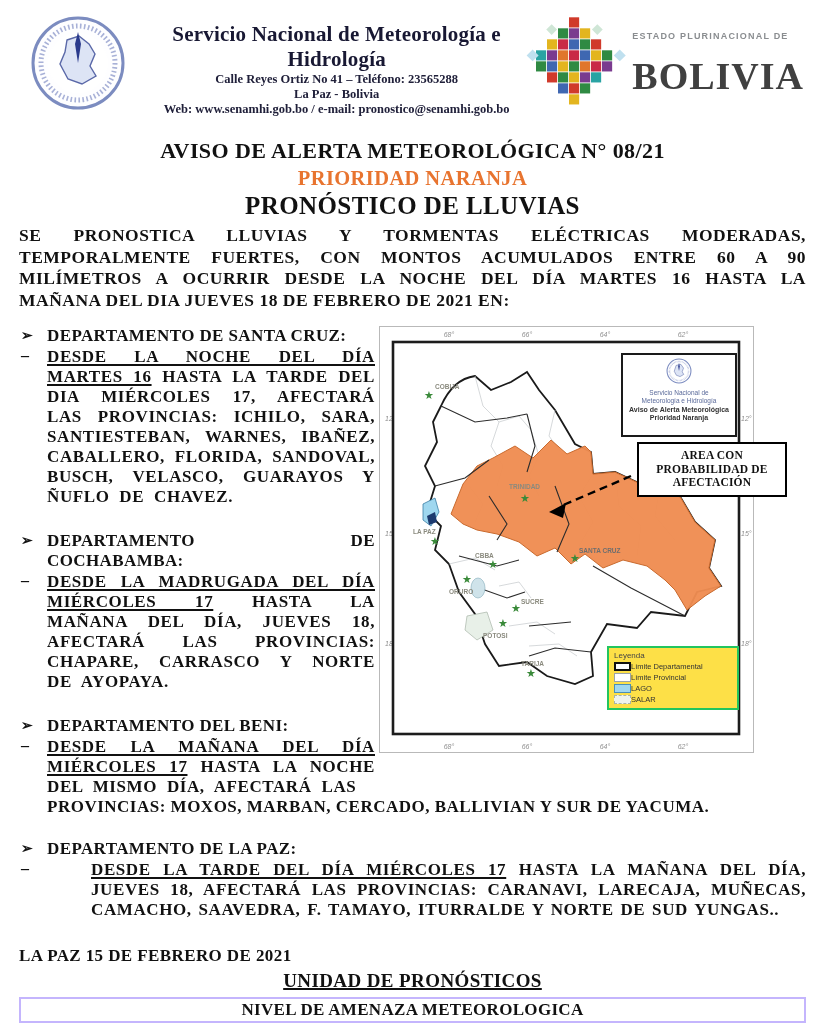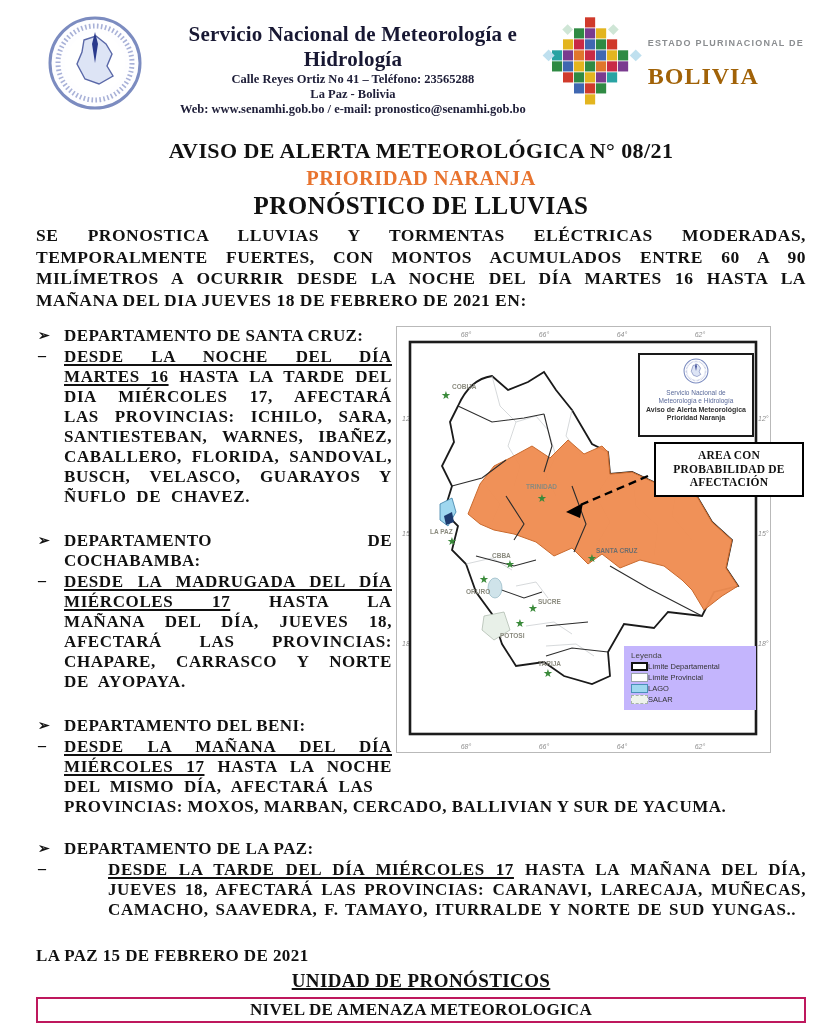--- a/index.html
+++ b/index.html
@@ -2,32 +2,32 @@
 <html lang="es"><head>
 <meta charset="utf-8">
 <style>
   * { box-sizing: border-box; margin: 0; padding: 0; }
   html,body { background:#fff; }
   body {
     width: 839px; height: 1024px;
     font-family: "Liberation Serif", "DejaVu Serif", serif;
     color: #111; overflow: hidden;
   }
-  .page { position: relative; width: 839px; height: 1024px; padding: 8px 33px 0 36px; }
+  .page { position: relative; width: 839px; height: 1024px; padding: 8px 33px 0 19px; }
 
   
   .hdr { display: flex; align-items: center; height: 110px; }
   .hdr-seal { flex: none; width: 118px; display:flex; justify-content:center; }
   .hdr-center { flex: 1; text-align: center; padding-top: 12px; }
   .org-name { font-size: 21px; font-weight: 700; color: #181833; letter-spacing: .2px; }
   .org-line { font-size: 12.5px; font-weight: 700; color: #20203a; line-height: 15px; }
   .hdr-right { flex: none; display: flex; align-items: center; gap: 8px; padding-right: 2px; }
   .state-text { line-height: 1; }
   .state-label { font-family:"Liberation Sans",sans-serif; font-size: 9px; font-weight:700; color:#8a8d90; letter-spacing: 1.2px; margin-bottom: 16px; }
-  .state-name { font-size: 24px; font-weight: 700; color: #a16207; letter-spacing: 1px; }
+  .state-name { font-size: 38px; font-weight: 700; color: #404040; letter-spacing: 1px; }
 
   
   .h1 { text-align:center; font-size: 22px; font-weight:700; margin-top: 20px; letter-spacing:.4px; }
   .h2 { text-align:center; font-size: 20.5px; font-weight:700; color:#E8742F; margin-top: 3px; letter-spacing:.4px; }
   .h3 { text-align:center; font-size: 25px; font-weight:700; margin-top: 2px; letter-spacing:.4px; }
 
   .intro { margin-top: 5px; }
   .jline { font-size: 17.5px; font-weight: 700; line-height: 21.5px; letter-spacing: .5px;
            text-align: justify; text-align-last: justify; }
   .jline.last { text-align-last: left; }
@@ -57,36 +57,36 @@
   .map-svg { position:absolute; left:0; top:0; }
   .inset-box { position:absolute; left: 242px; top: 27px; width: 116px; height: 84px;
                background:#fff; border: 2px solid #1a1a1a; text-align:center; padding-top: 3px; }
   .inset-seal { width: 26px; height: 26px; margin: 0 auto 1px; }
   .inset-l1 { font-size: 6.5px; color:#5a6a9a; line-height: 7.5px; font-family:"Liberation Sans",sans-serif; }
   .inset-l2 { font-size: 7px; font-weight:700; color:#333; line-height: 8px; margin-top:2px; font-family:"Liberation Sans",sans-serif; }
   .callout { position:absolute; left: 258px; top: 116px; width: 150px;
              background:#fff; border: 2px solid #000; padding: 5px 2px;
              font-size: 11.5px; font-weight: 700; text-align:center; line-height: 13.5px; letter-spacing:.2px; }
   .legend { position:absolute; left: 228px; top: 320px; width: 132px;
-            background:#c4b5fd; border: 2px solid #c4b5fd; padding: 3px 5px 4px; }
+            background:#fde047; border: 2px solid #22c55e; padding: 3px 5px 4px; }
   .legend-title { font-size: 8px; color:#444; margin-bottom: 2px; font-family:"Liberation Sans",sans-serif; }
   .legend-row { display:flex; align-items:flex-start; gap: 0; margin-top: 2px; }
   .legend-row .lab { font-size: 7.5px; color:#333; font-family:"Liberation Sans",sans-serif; }
   .sw { width: 17px; height: 9px; flex:none; background:#fff; }
   .sw-dept { border: 2.2px solid #111; }
   .sw-prov { border: 1px solid #9aa3aa; }
   .sw-lago { background:#9fd7ef; border:1px solid #4a90b8; }
   .sw-salar { background:#eef3ec; border:1px dashed #a8b5a8; }
 
   
   .dateline { margin-top: 26px; font-size: 17px; font-weight: 700; letter-spacing:.4px; }
   .unit-title { text-align:center; font-size: 19px; font-weight:700; text-decoration: underline;
                 text-decoration-thickness:1.5px; margin-top: 4px; letter-spacing:.4px; }
   table.threat { width: 100%; border-collapse: collapse; margin-top: 5px; }
-  table.threat th, table.threat td { border: 2px solid #be185d; }
+  table.threat th, table.threat td { border: 2px solid #c4b5fd; }
   table.threat th { font-size: 17px; font-weight: 700; padding: 1px 4px; text-align:center; letter-spacing:.3px; }
 
   .tick { font-family:"Liberation Sans",sans-serif; }
 </style>
 </head>
 <body>
 
 <div class="page">
 
   <div class="hdr">

